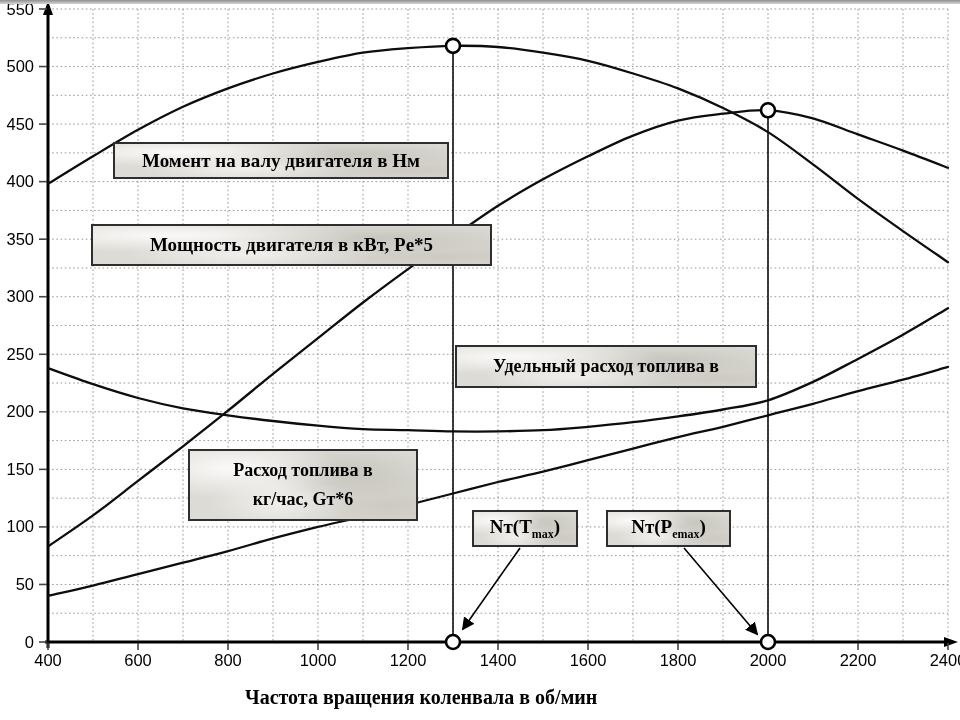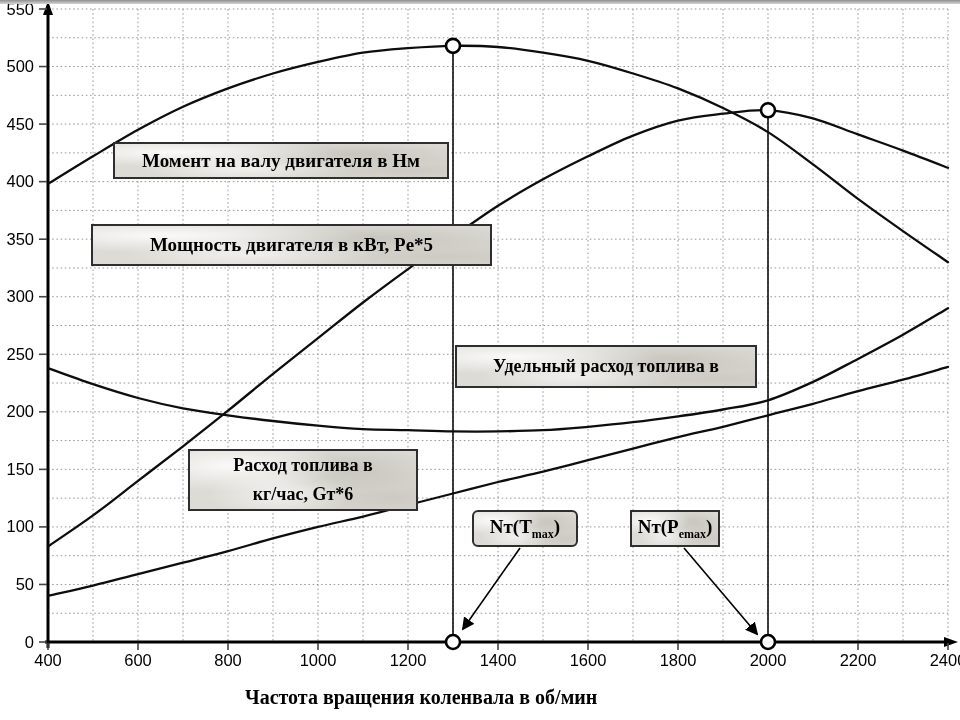--- a/index.html
+++ b/index.html
@@ -26,23 +26,23 @@
     color:#000;
     font-family:"Liberation Serif","DejaVu Serif",serif;
     font-weight:bold;
     text-align:center;
     display:flex;flex-direction:column;justify-content:center;
     line-height:1.45;
   }
   #torque-callout  {left:113px; top:142px;width:336px;height:37px;font-size:19px;}
   #power-callout   {left:82px; top:224px;width:401px;height:42px;font-size:19px;margin-left:9px;}
   #specific-callout{left:455px;top:345px;width:302px;height:43px;font-size:18px;line-height:1.5;}
-  #fuel-callout    {left:188px;top:449px;width:230px;height:62px;font-size:18px;line-height:1.6;}
-  #nt-tmax-callout {left:472px;top:510px;width:106px;height:37px;font-size:19px;border-radius:6px;}
-  #nt-pemax-callout{left:630px;top:510px;width:90px;height:37px;font-size:19px;}
+  #fuel-callout    {left:188px;top:449px;width:230px;height:72px;font-size:18px;line-height:1.6;}
+  #nt-tmax-callout {left:472px;top:510px;width:106px;height:37px;font-size:19px;}
+  #nt-pemax-callout{left:606px;top:510px;width:125px;height:37px;font-size:19px;}
   .callout sub{font-size:12px;font-weight:bold;}
   #x-axis-title{
     position:absolute;left:245px;top:686px;width:600px;
     text-align:left;color:#000;
     font-family:"Liberation Serif","DejaVu Serif",serif;
     font-weight:bold;font-size:20px;
   }
 </style>
 </head>
 <body>

